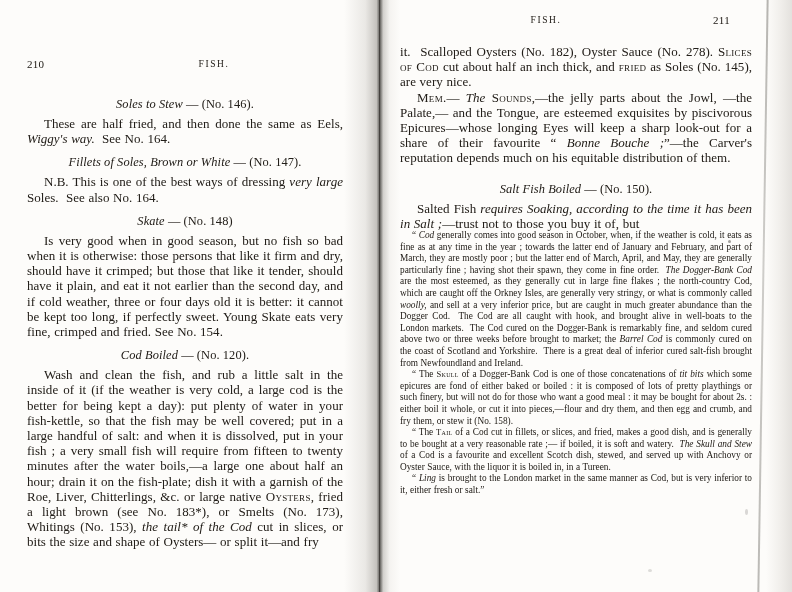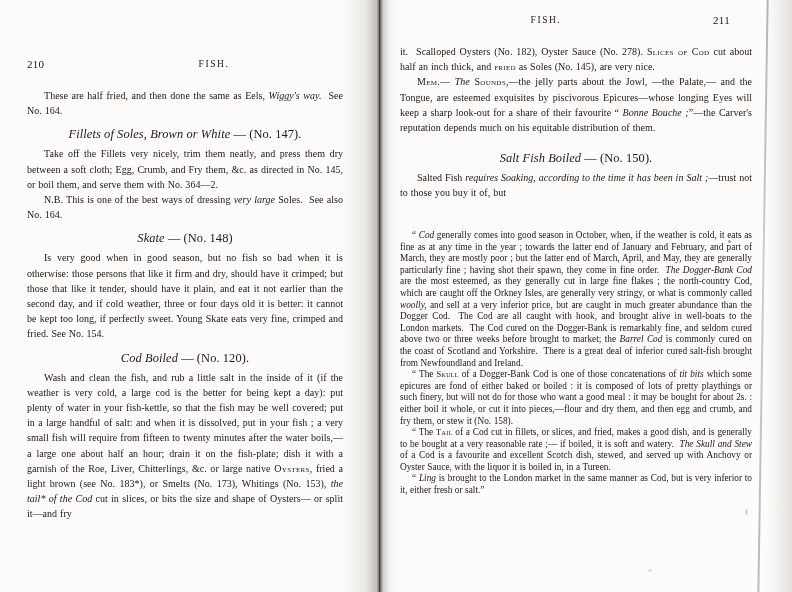--- a/index.html
+++ b/index.html
@@ -137,21 +137,21 @@
     letter-spacing: 0.1px;
   }
   .recipe-head .num {
     font-style: normal;
   }
 
   p.para {
     margin: 0 0 0 0;
     text-indent: 17px;
     text-align: justify;
-    font-size: 10px;
+    font-size: 13px;
     line-height: 15.2px;
     letter-spacing: 0.02px;
     word-spacing: 0.4px;
     hyphens: none;
   }
   p.para.tight { text-indent: 0; }
 
   i, .it { font-style: italic; }
   .sc {
     font-variant: small-caps;
@@ -191,27 +191,30 @@
 
   <div class="page page-l">
 
     <div class="running-head">
       <span class="rh-num">210</span>
       <span class="rh-title">FISH.</span>
     </div>
 
     <div class="body">
 
+      <div class="recipe-head">
+        <span>Soles to Stew</span>
+        <span class="num">— (No. 146).</span>
+      </div>
       <p class="para">These are half fried, and then done the same as Eels, <i>Wiggy's way.</i>&nbsp; See No. 164.</p>
 
       <div class="recipe-head">
         <span>Fillets of Soles, Brown or White</span>
         <span class="num">— (No. 147).</span>
       </div>
-      <p class="para">Take off the Fillets very nicely, trim them neatly, and press them dry between a soft cloth; Egg, Crumb, and Fry them, &amp;c. as directed in No. 145, or boil them, and serve them with No. 364—2.</p>
       <p class="para">N.B. This is one of the best ways of dressing <i>very large</i> Soles.&nbsp; See also No. 164.</p>
 
       <div class="recipe-head">
         <span>Skate</span>
         <span class="num">— (No. 148)</span>
       </div>
       <p class="para">Is very good when in good season, but no fish so bad when it is otherwise: those persons that like it firm and dry, should have it crimped; but those that like it tender, should have it plain, and eat it not earlier than the second day, and if cold weather, three or four days old it is better: it cannot be kept too long, if perfectly sweet.  Young Skate eats very fine, crimped and fried.  See No. 154.</p>
 
       <div class="recipe-head">
         <span>Cod Boiled</span>

